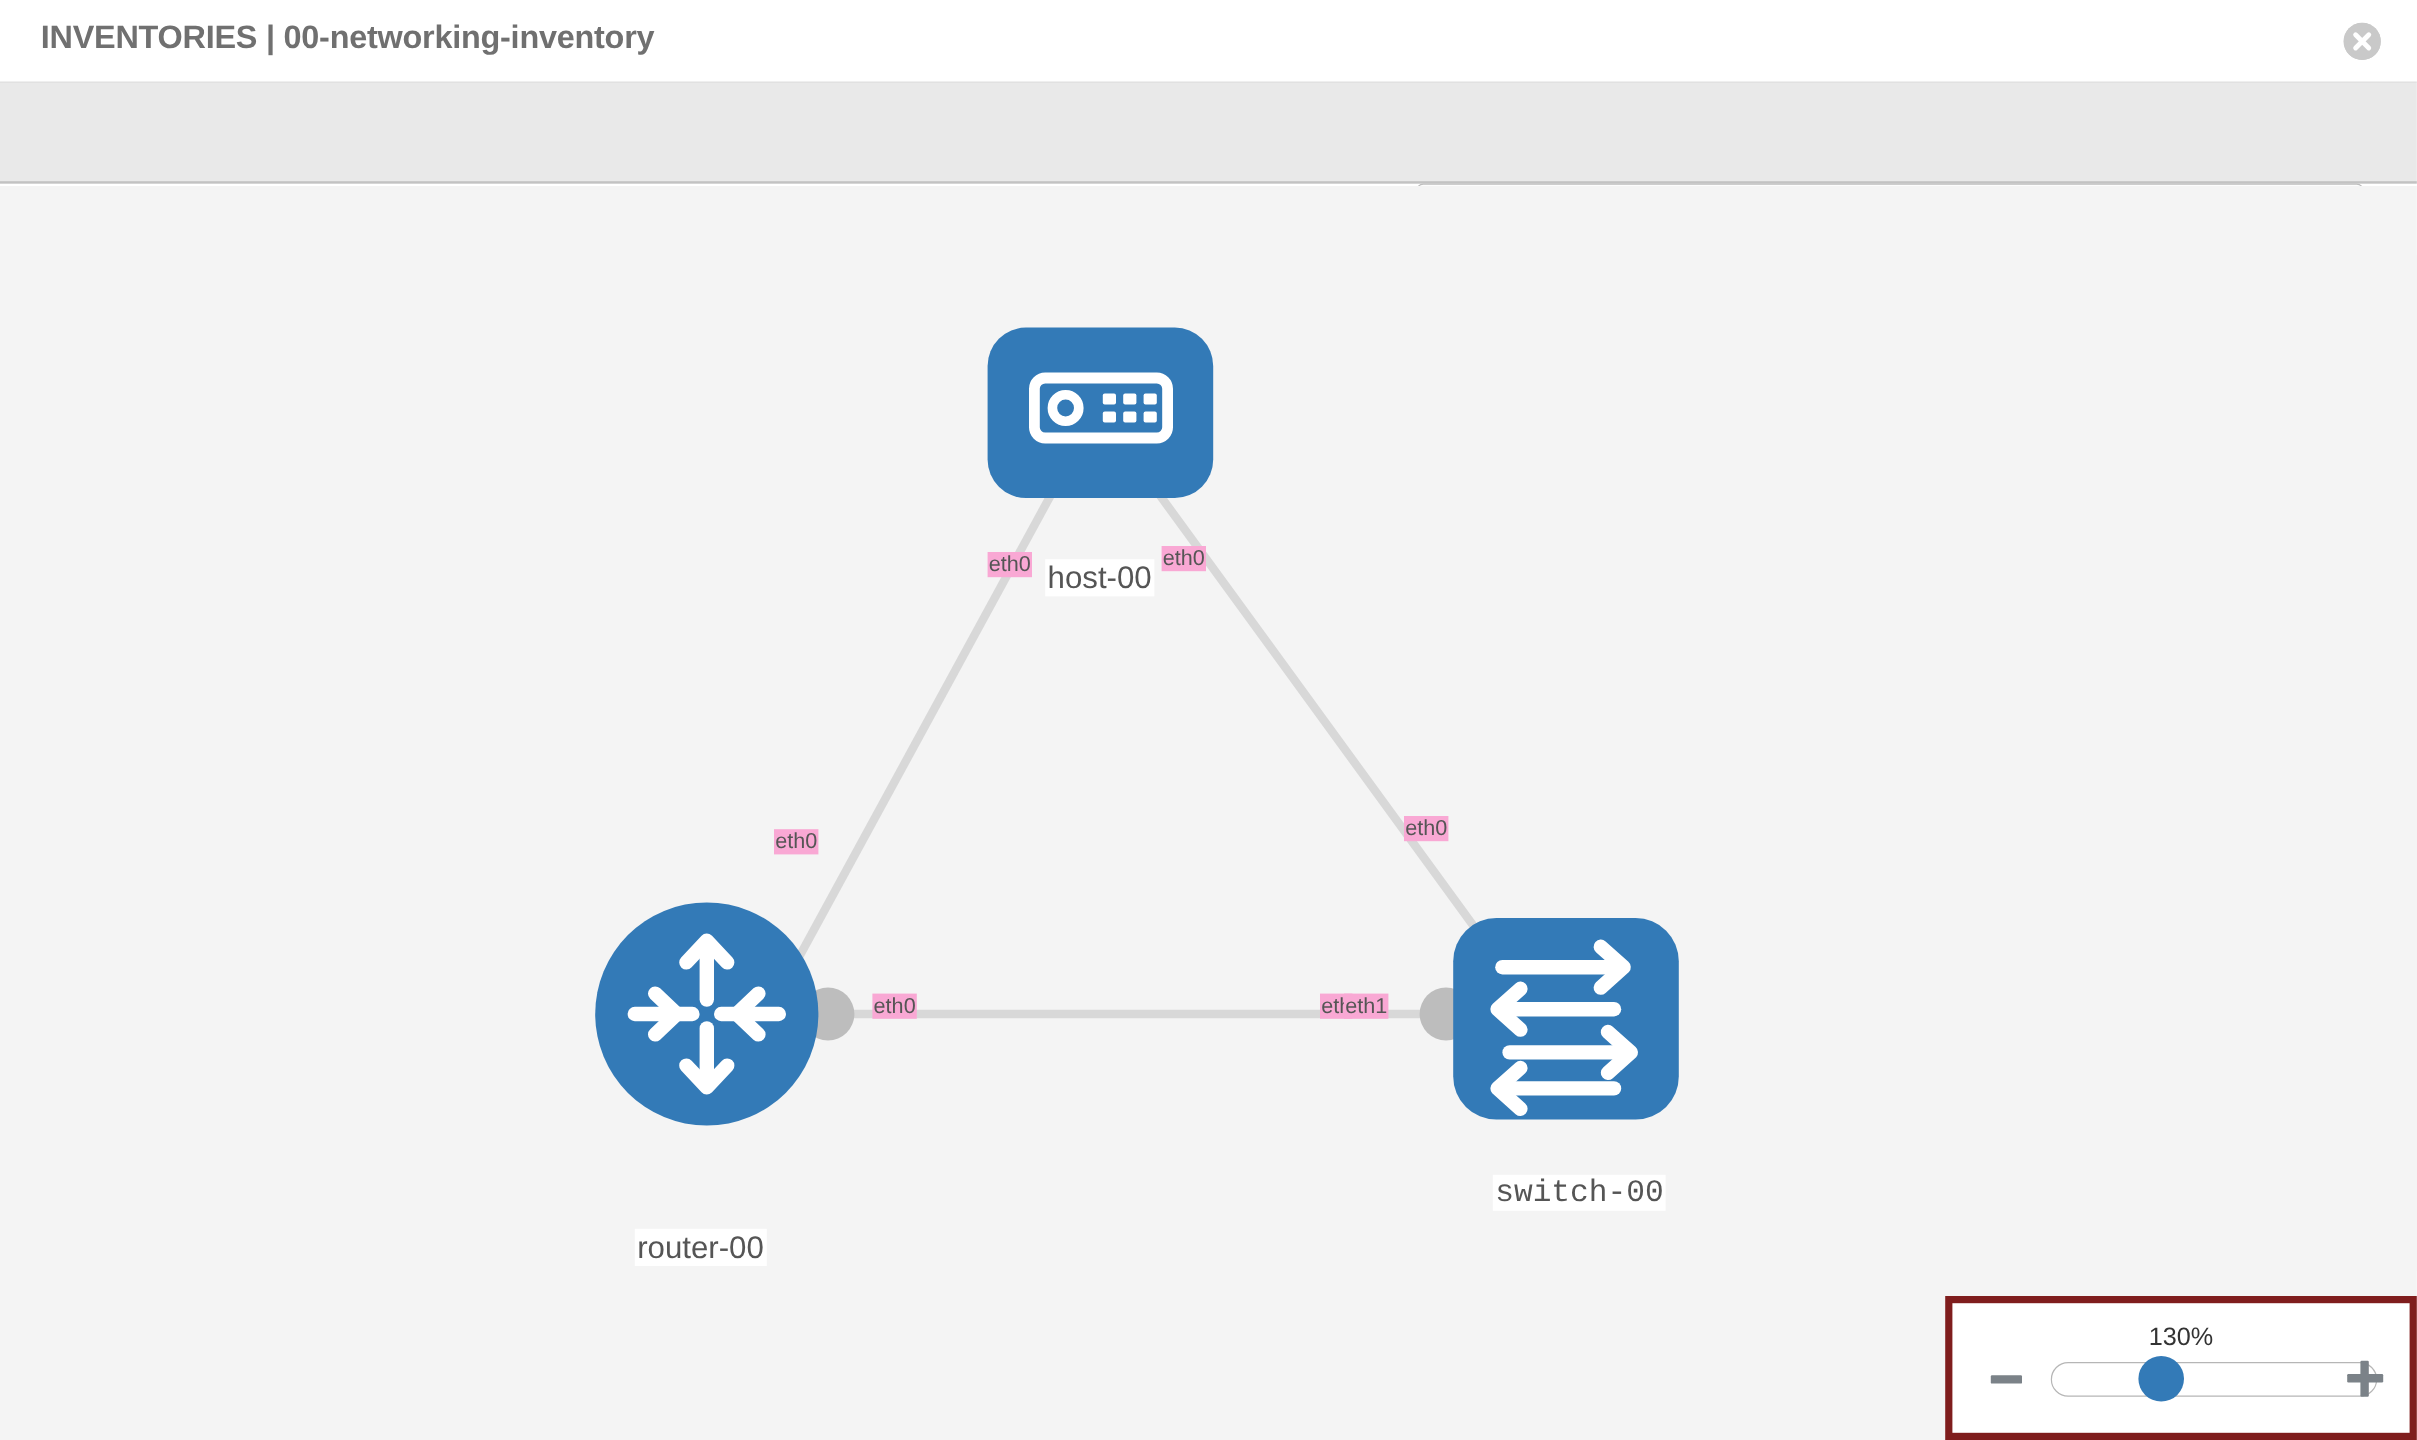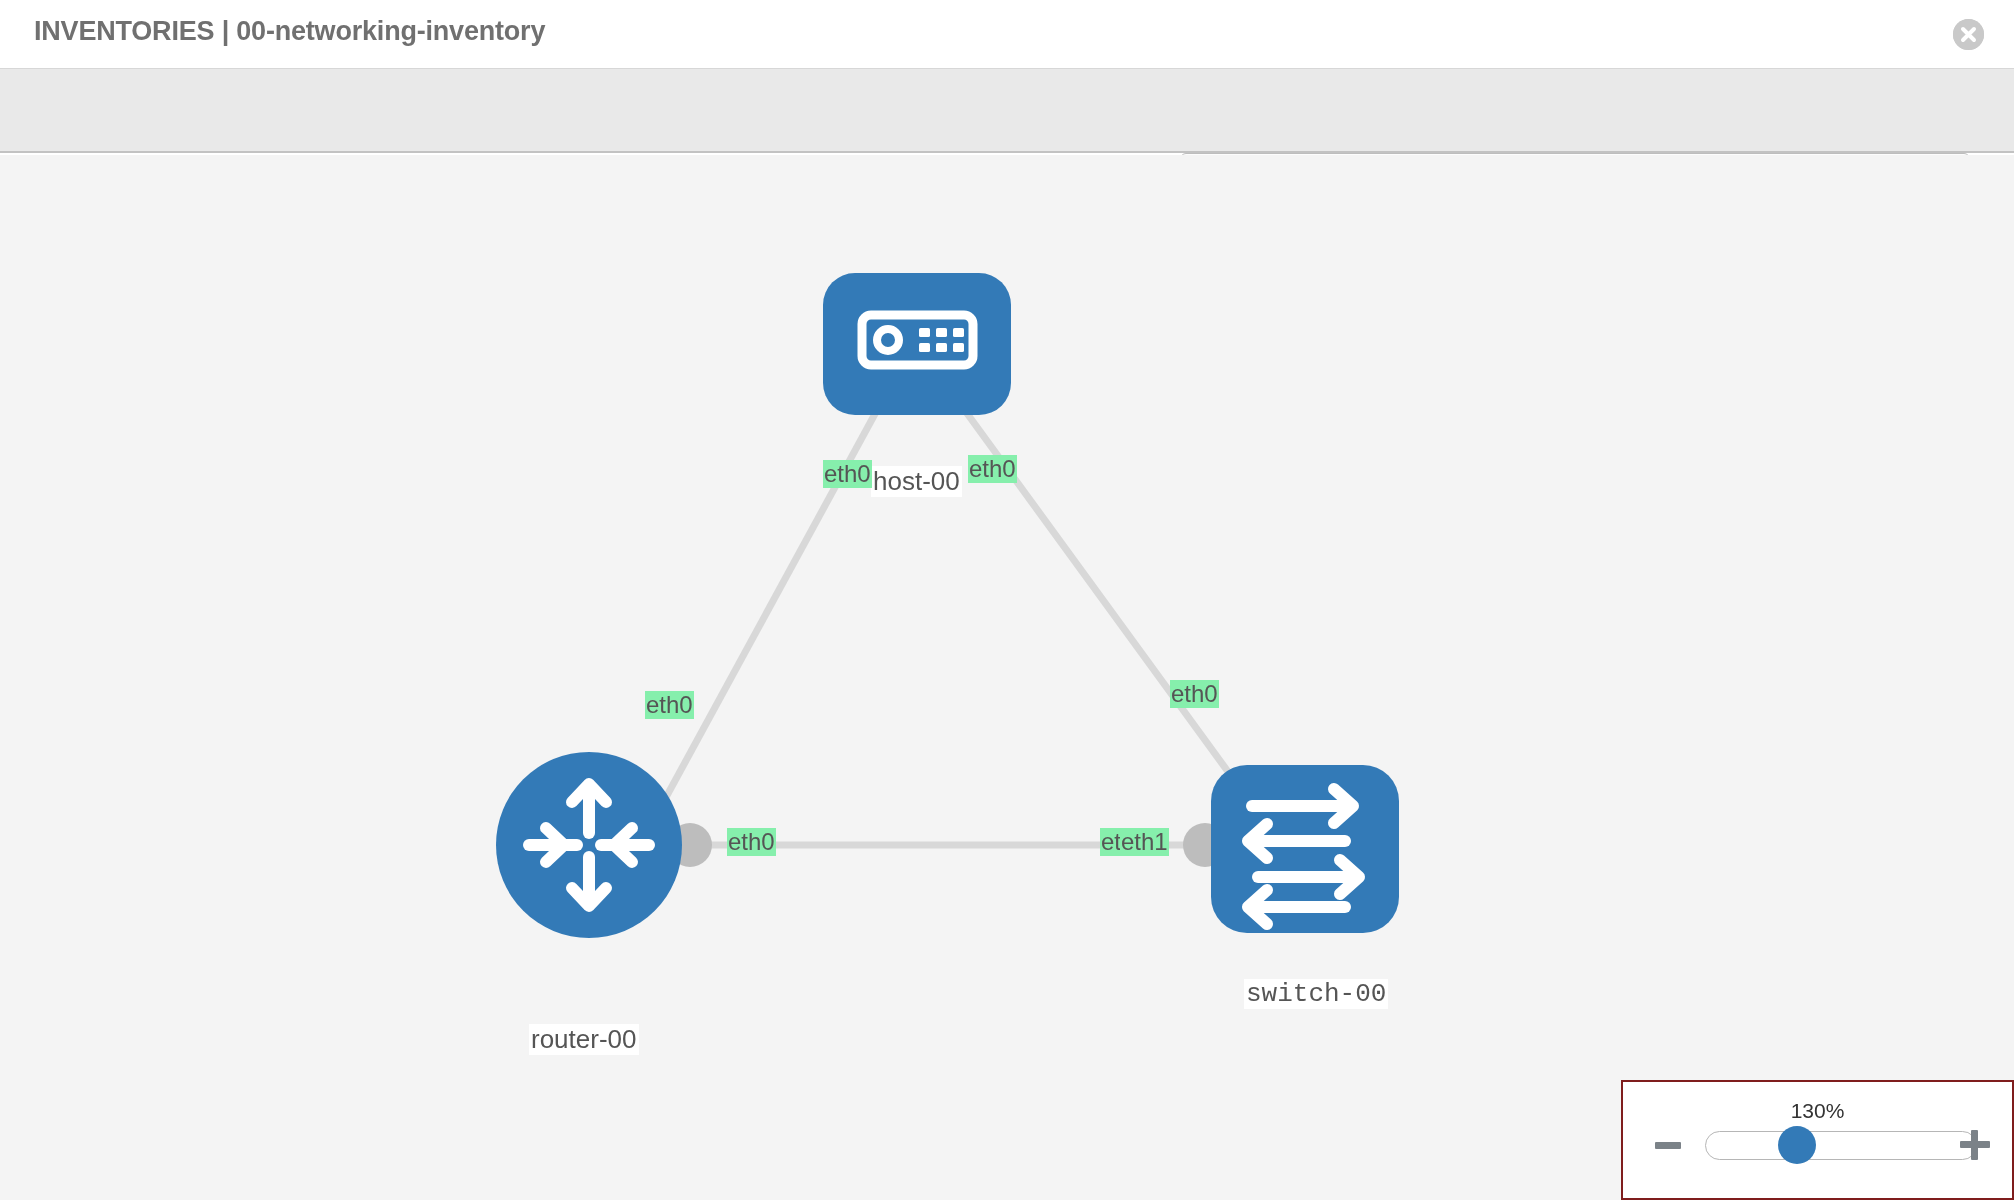--- a/index.html
+++ b/index.html
@@ -88,32 +88,32 @@
   .node-label {
     position: absolute;
     font-size: 26px; color: #555555;
     background: #ffffff;
     white-space: nowrap;
     padding: 0 2px;
     margin-top: 24px;
   }
   .edge-label {
     position: absolute;
-    font-size: 24px; color: #555555;
-    background: #86efac;
+    font-size: 18px; color: #555555;
+    background: #f9a8d4;
     white-space: nowrap;
     padding: 0 1px;
   }
 
   
   .zoom-panel {
     position: absolute; left: 1621px; top: 1080px;
     width: 393px; height: 120px;
     background: #ffffff;
-    border: 2px solid #7f1d1d;
+    border: 6px solid #7f1d1d;
   }
   .zoom-value {
     position: absolute; left: 0; top: 17px;
     width: 100%; text-align: center;
     font-size: 21px; color: #333333;
   }
   .zoom-minus {
     position: absolute; left: 32px; top: 60px;
     width: 26px; height: 7px; background: #7b8288;
     border-radius: 1px; cursor: pointer;

